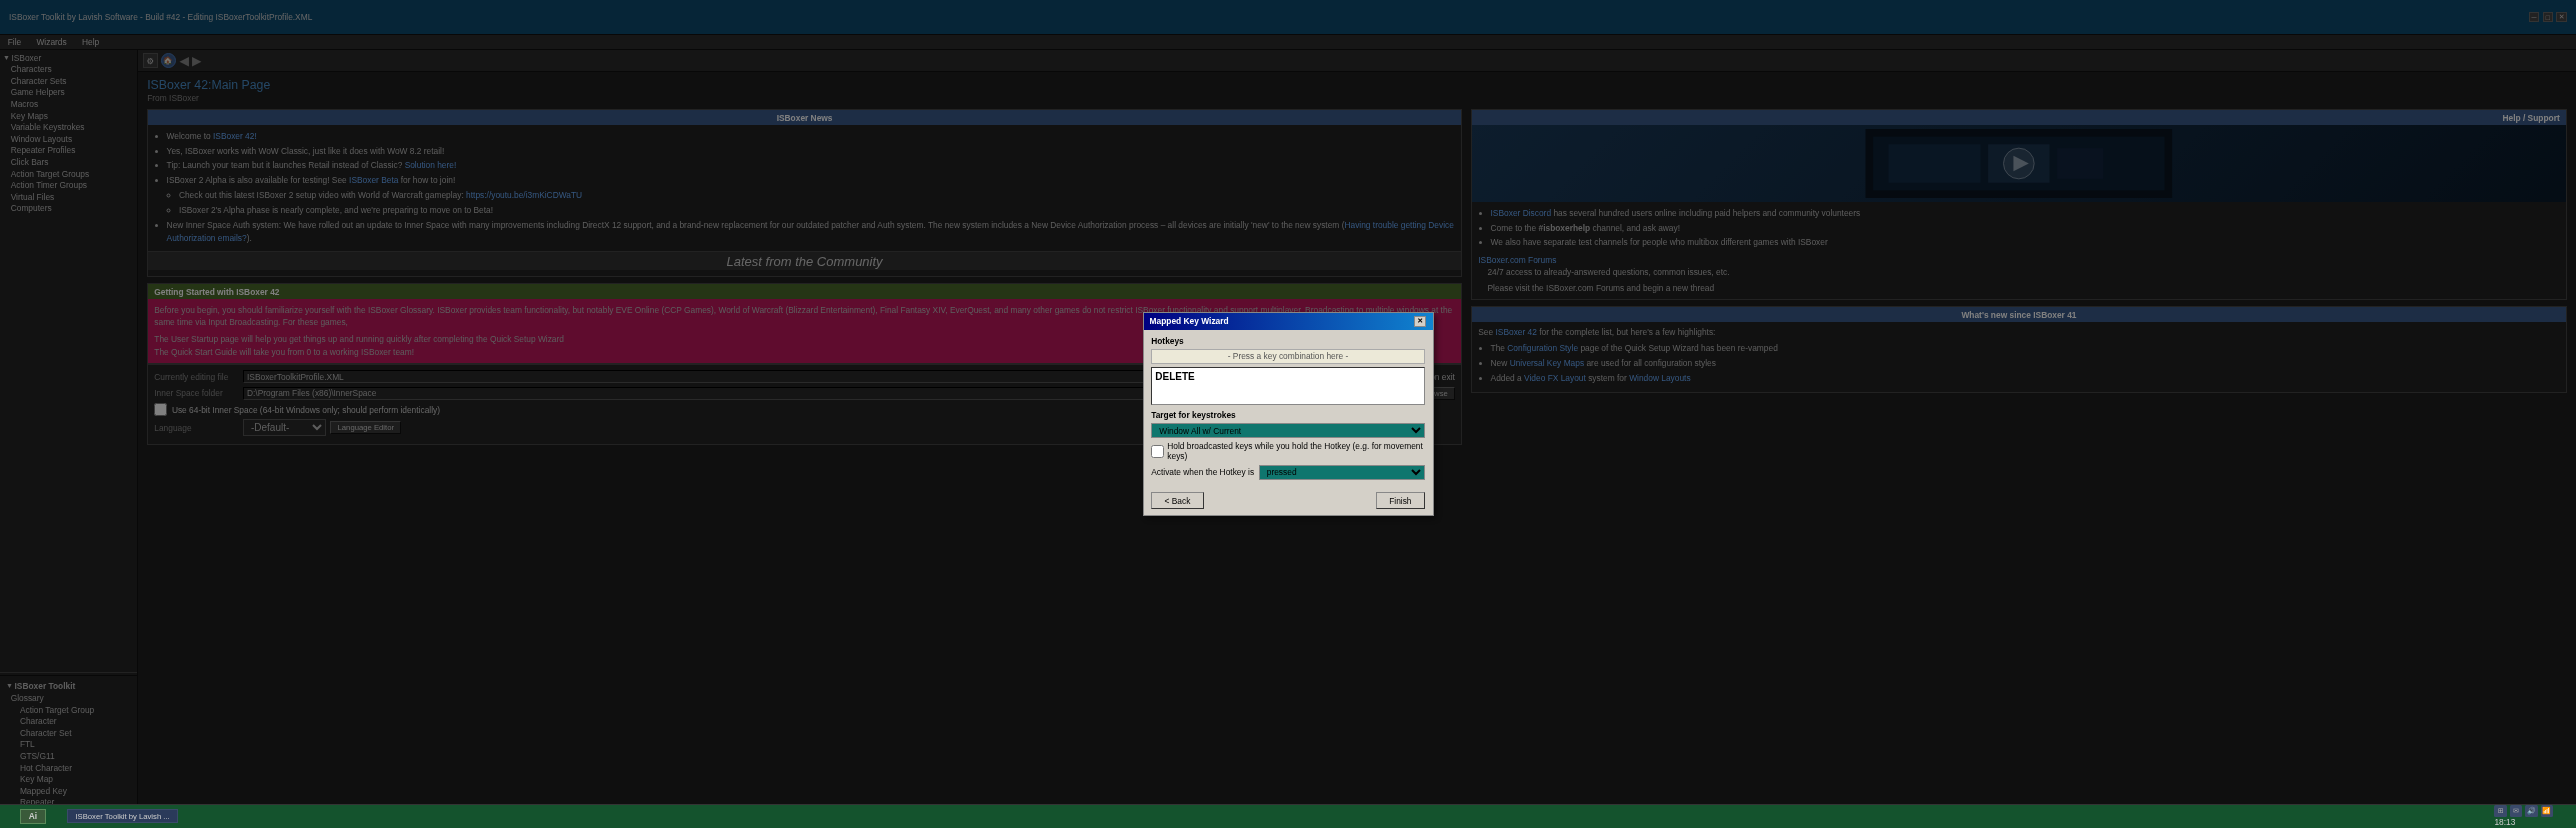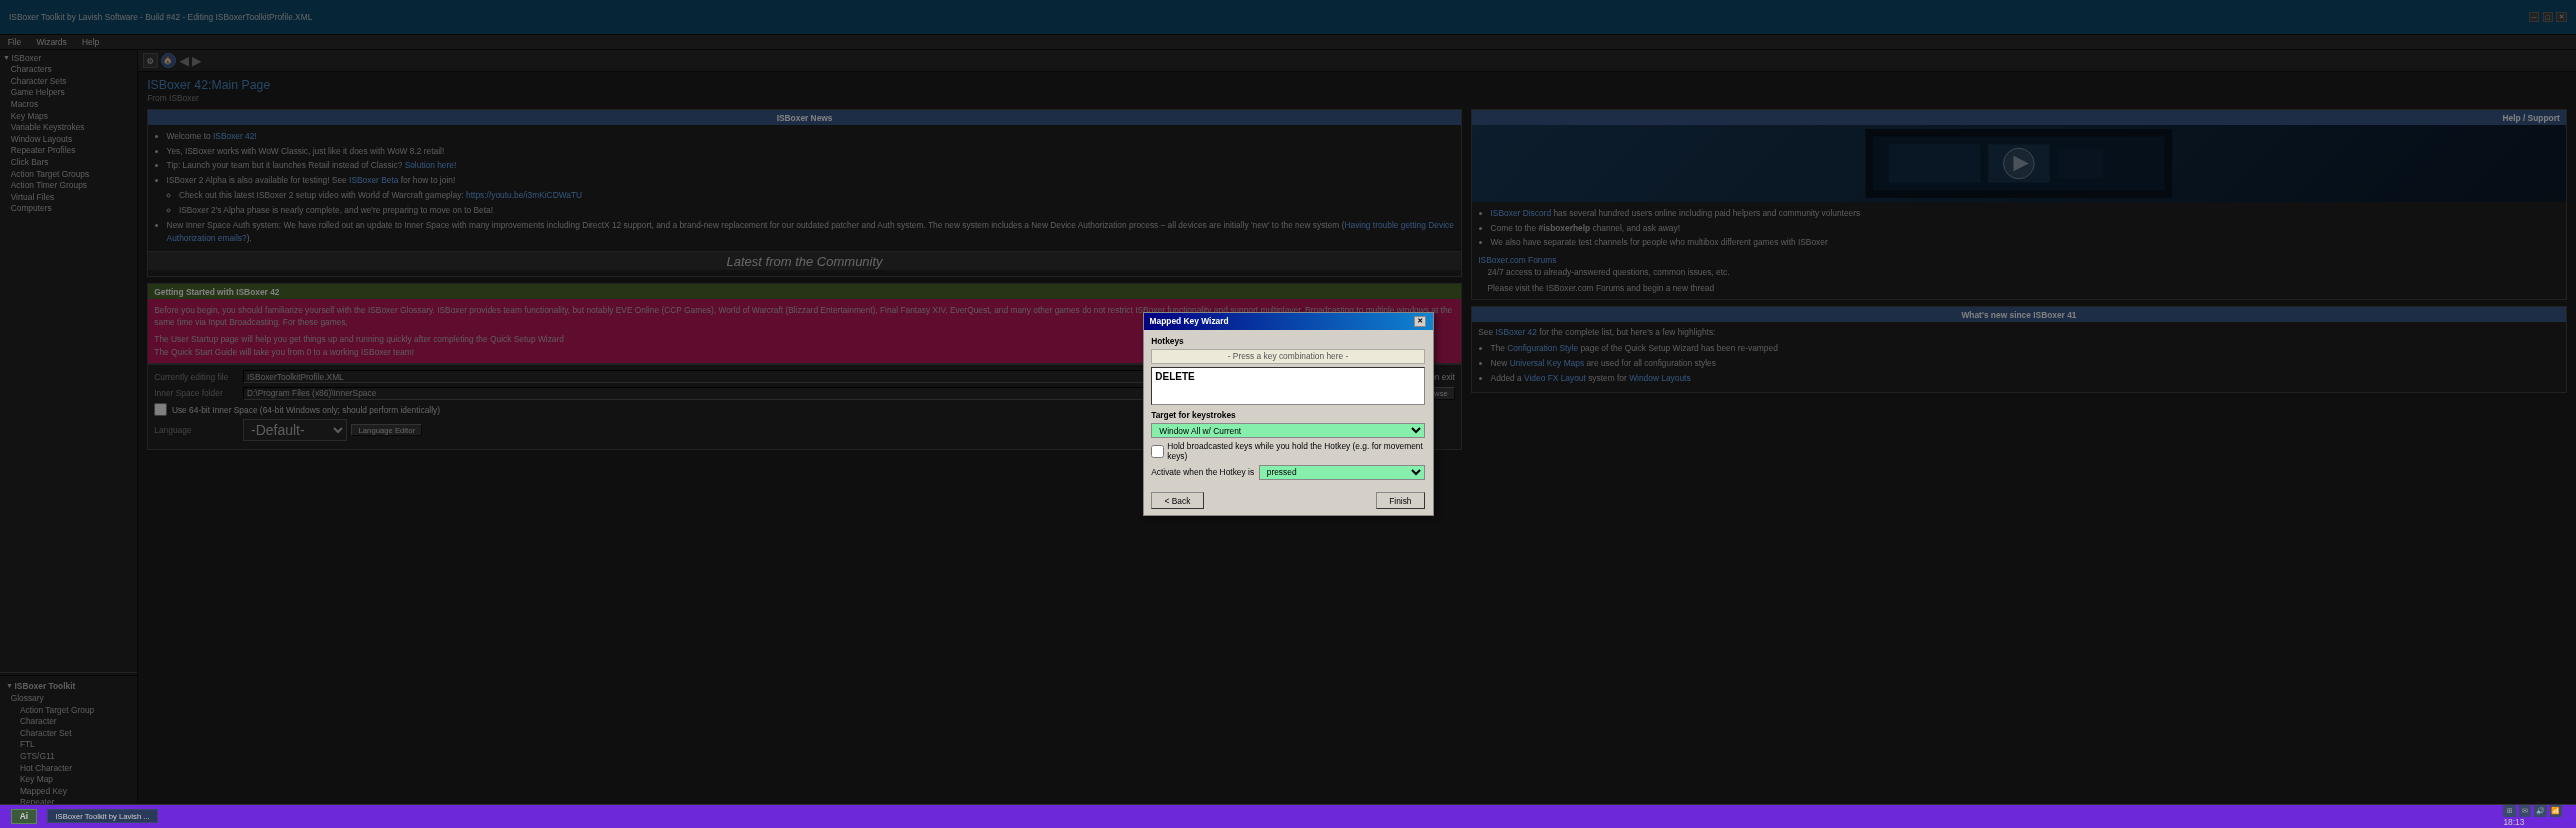--- a/index.html
+++ b/index.html
@@ -337,21 +337,21 @@
       margin-bottom: 3.1px;
       font-weight: bold;
     }
     .dialog-row {
       display: flex;
       align-items: center;
       gap: 4.6px;
       margin-bottom: 3.1px;
     }
     .dialog-select {
-      background: #86efac;
+      background: #0f766e;
       border: 0.8px solid #888;
       font-size: 8.4px;
       padding: 0.8px 3.1px;
       color: #000;
       flex: 1;
     }
     .dialog-checkbox-row {
       display: flex;
       align-items: center;
       gap: 3.1px;
@@ -380,28 +380,28 @@
       align-items: center;
       padding: 0 4.6px;
       border-top: 0.8px solid #111;
       flex-shrink: 0;
       font-size: 7.7px;
       color: #888;
     }
 
     
     .taskbar {
-      background: #6d28d9;
+      background: #14532d;
       height: 24.5px;
       display: flex;
       align-items: center;
-      padding: 0 11px;
+      padding: 0 20px;
       border-top: 0.8px solid #333;
       flex-shrink: 0;
-      gap: 10px;
+      gap: 21px;
     }
     .taskbar-btn {
       background: #2a3a5a;
       border: 0.8px solid #3a4a6a;
       color: #ccc;
       padding: 1.5px 7.7px;
       font-size: 7.7px;
       cursor: pointer;
       white-space: nowrap;
     }
@@ -466,23 +466,23 @@
       border: 0.8px outset #666;
       color: #ccc;
       font-size: 7.7px;
       padding: 0.8px 6.1px;
       cursor: pointer;
     }
     .lang-select {
       background: #2a2a2a;
       border: 0.8px solid #555;
       color: #bbb;
-      font-size: 14px;
+      font-size: 10px;
       padding: 0.8px 3.1px;
-      width: 104px;
+      width: 83px;
     }
     .lang-editor-btn {
       background: #3a3a3a;
       border: 0.8px outset #666;
       color: #ccc;
       font-size: 7.7px;
       padding: 0.8px 6.1px;
       cursor: pointer;
     }
   </style>

